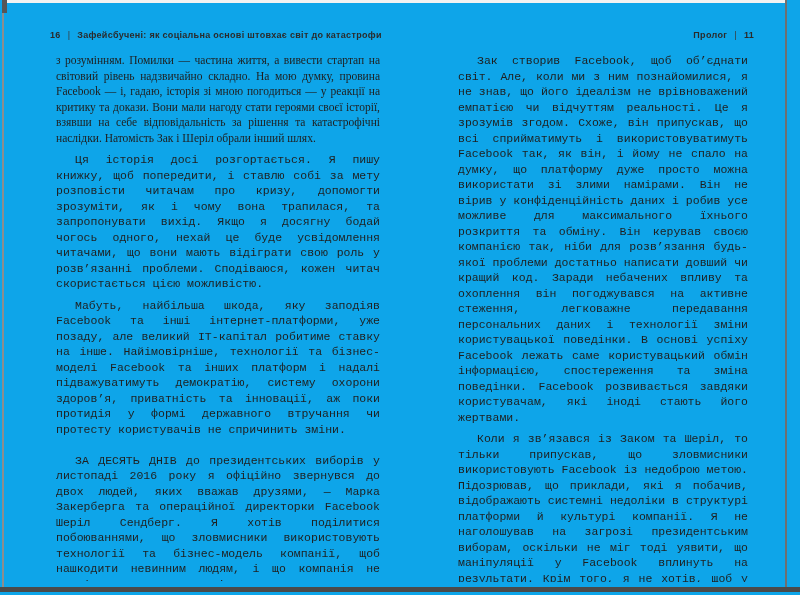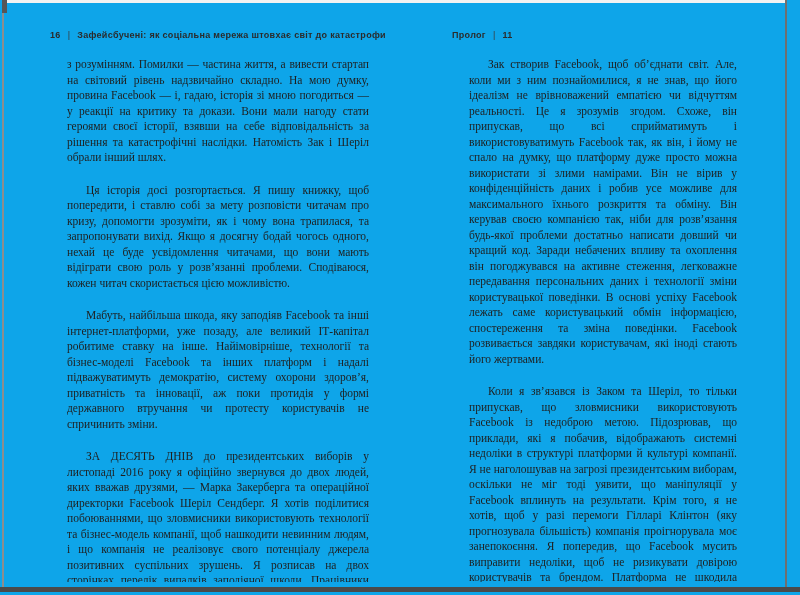--- a/index.html
+++ b/index.html
@@ -32,49 +32,49 @@
     font-family: "Liberation Sans", "DejaVu Sans", sans-serif;
     font-weight: bold;
     font-size: 9px;
     letter-spacing: 0.3px;
     color: #2b2b2b;
     display: flex;
     align-items: baseline;
     gap: 7px;
     white-space: nowrap;
   }
-  .running-head--right { justify-content: flex-start; }
+  .running-head--right { justify-content: flex-end; }
   .head-sep { font-weight: 400; color: #3a3a3a; }
 
   .page-body {
     margin-top: 13px;
     font-size: 11.5px;
     line-height: 15.5px;
     text-align: justify;
   }
-  .page-body p { margin: 17px; padding: 0; }
-  .page-body p.indent { text-indent: 19px; }
+  .page-body p { margin: 6px; padding: 0; }
+  .page-body p.indent { text-indent: 19px; font-family: Liberation Mono, monospace; }
   .page-body p.section-gap { margin-top: 15.5px; }
 </style>
 </head>
 <body>
 
 <div class="screen">
 
   <div class="edge-top"></div>
   <div class="edge-left"></div>
   <div class="edge-right"></div>
   <div class="edge-bottom"></div>
   <div class="corner-nub"></div>
 
   <div class="page page--left">
     <div class="running-head">
       <span>16</span>
       <span class="head-sep">|</span>
-      <span>Зафейсбучені: як соціальна мережа штовхає світ до катастрофи</span>
+      <span>Зафейсбучені: як соціальна основі штовхає світ до катастрофи</span>
     </div>
     <div class="page-body">
       <p>з розумінням. Помилки — частина життя, а вивести стартап на світовий рівень надзвичайно складно. На мою думку, провина Facebook — і, гадаю, історія зі мною погодиться — у реакції на критику та докази. Вони мали нагоду стати героями своєї історії, взявши на себе відповідальність за рішення та катастрофічні наслідки. Натомість Зак і Шеріл обрали інший шлях.</p>
       <p class="indent">Ця історія досі розгортається. Я пишу книжку, щоб попередити, і ставлю собі за мету розповісти читачам про кризу, допомогти зрозуміти, як і чому вона трапилася, та запропонувати вихід. Якщо я досягну бодай чогось одного, нехай це буде усвідомлення читачами, що вони мають відіграти свою роль у розв’язанні проблеми. Сподіваюся, кожен читач скористається цією можливістю.</p>
       <p class="indent">Мабуть, найбільша шкода, яку заподіяв Facebook та інші інтернет-платформи, уже позаду, але великий ІТ-капітал робитиме ставку на інше. Найімовірніше, технології та бізнес-моделі Facebook та інших платформ і надалі підважуватимуть демократію, систему охорони здоров’я, приватність та інновації, аж поки протидія у формі державного втручання чи протесту користувачів не спричинить зміни.</p>
       <p class="indent section-gap">ЗА ДЕСЯТЬ ДНІВ до президентських виборів у листопаді 2016 року я офіційно звернувся до двох людей, яких вважав друзями, — Марка Закерберга та операційної директорки Facebook Шеріл Сендберг. Я хотів поділитися побоюваннями, що зловмисники використовують технології та бізнес-модель компанії, щоб нашкодити невинним людям, і що компанія не реалізовує свого потенціалу джерела позитивних суспільних зрушень. Я розписав на двох сторінках перелік випадків заподіяної шкоди. Працівники Facebook не завдавали шкоди безпосередньо, але всі ці ситуації стали можливими через алгоритми компанії, рекламну</p>
     </div>
   </div>
 
   <div class="page page--right">

